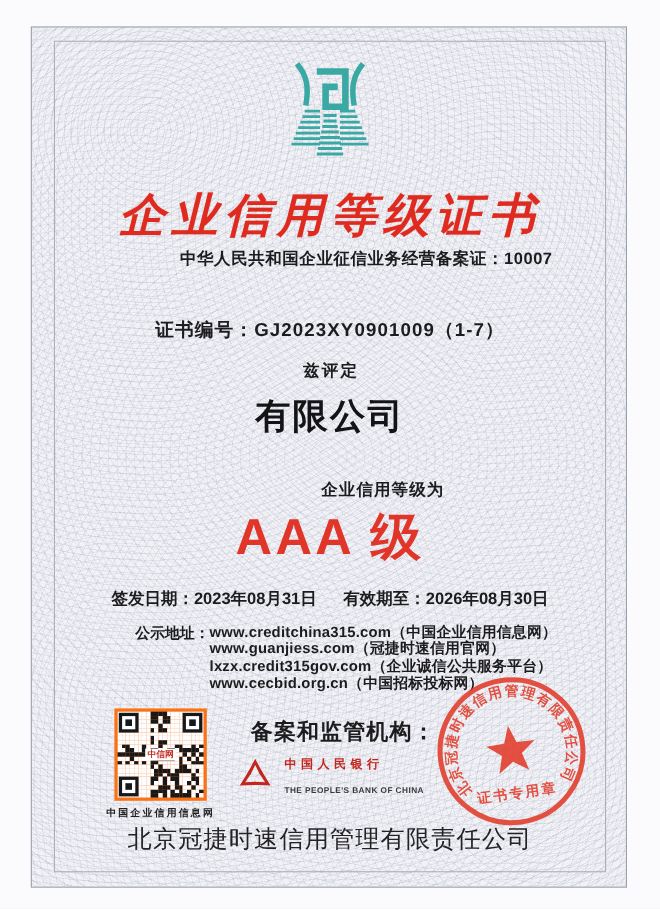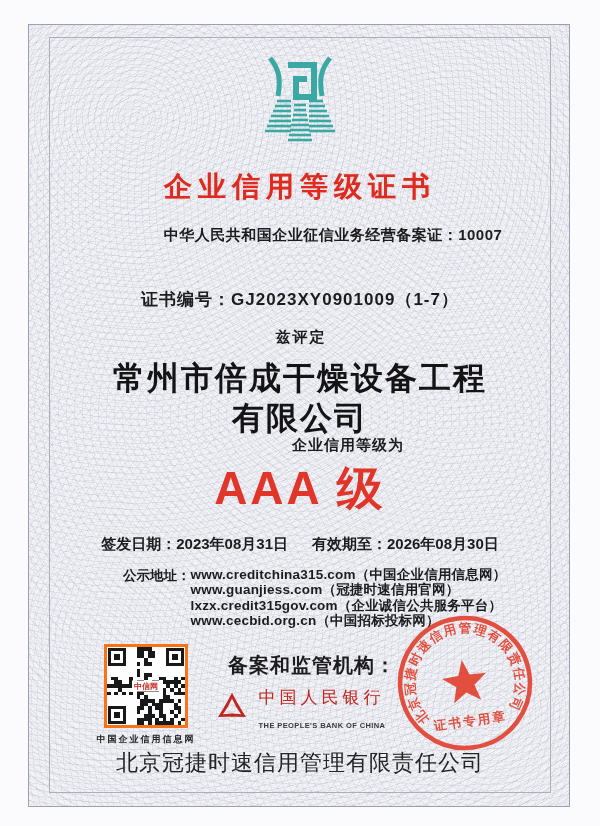--- a/index.html
+++ b/index.html
@@ -25,23 +25,24 @@
       repeating-radial-gradient(circle at 86% 88%, rgba(135,146,172,.12) 0 1px, transparent 1px 6px);
   }
   .inner-frame{
     position:absolute;left:20px;top:12px;right:18px;bottom:13px;
     border:1px solid #aab0ba;
   }
   
   .logo{position:absolute;left:250px;top:56px;width:100px;height:88px;}
   .title{
     position:absolute;left:0;top:168px;width:100%;
-    text-align:center;font-size:28px;font-weight:bold;
+    text-align:center;font-size:42px;font-weight:bold;
     color:#de2a1f;letter-spacing:6px;
     text-shadow:0 0 1px rgba(222,42,31,.4);
+    font-style:italic;
   }
   .filing{
     position:absolute;left:0;top:226px;width:100%;
     text-align:center;font-size:15px;font-weight:bold;letter-spacing:.5px;margin-left:33px;
   }
   .certno{
     position:absolute;left:0;top:288px;width:100%;
     text-align:center;font-size:17px;font-weight:bold;letter-spacing:1px;
   }
   .hereby{
@@ -96,21 +97,21 @@
     position:absolute;left:12px;top:652px;width:100%;
     text-align:center;font-size:20px;font-weight:bold;letter-spacing:1px;
   }
   .bank{
     position:absolute;left:0;top:686px;width:100%;
     display:flex;justify-content:center;align-items:center;gap:10px;
   }
   .bank-text{display:flex;flex-direction:column;align-items:flex-start;}
   .bank-cn{
     font-family:"DejaVu Serif","Liberation Serif",serif;
-    font-size:17px;font-weight:normal;color:#c3261e;letter-spacing:4px;white-space:nowrap;
+    font-size:11px;font-weight:bold;color:#c3261e;letter-spacing:4px;white-space:nowrap;
   }
   .bank-en{font-size:7.5px;font-weight:bold;color:#3a3a3c;letter-spacing:.4px;margin-top:12px;}
   .seal{position:absolute;left:394px;top:612px;width:142px;height:142px;}
   .issuer{
     position:absolute;left:0;top:748px;width:100%;
     text-align:center;font-size:22px;letter-spacing:1px;color:#232325;
   }
   svg text{font-family:"Liberation Sans",sans-serif;}
 </style>
 </head>
@@ -152,21 +153,20 @@
         <line x1="38" y1="84" x2="62" y2="84"></line>
     </g>
   </svg>
 
   <div class="title">企业信用等级证书</div>
   <div class="filing">中华人民共和国企业征信业务经营备案证：10007</div>
   <div class="certno">证书编号：GJ2023XY0901009（1-7）</div>
   <div class="hereby">兹评定</div>
 
   <div class="company">
-    <div>常州市倍成干燥设备工程</div>
     <div>有限公司</div>
   </div>
 
   <div class="rating-label">企业信用等级为</div>
   <div class="rating">AAA 级</div>
 
   <div class="dates">
     <span>签发日期：2023年08月31日</span>
     <span>有效期至：2026年08月30日</span>
   </div>

